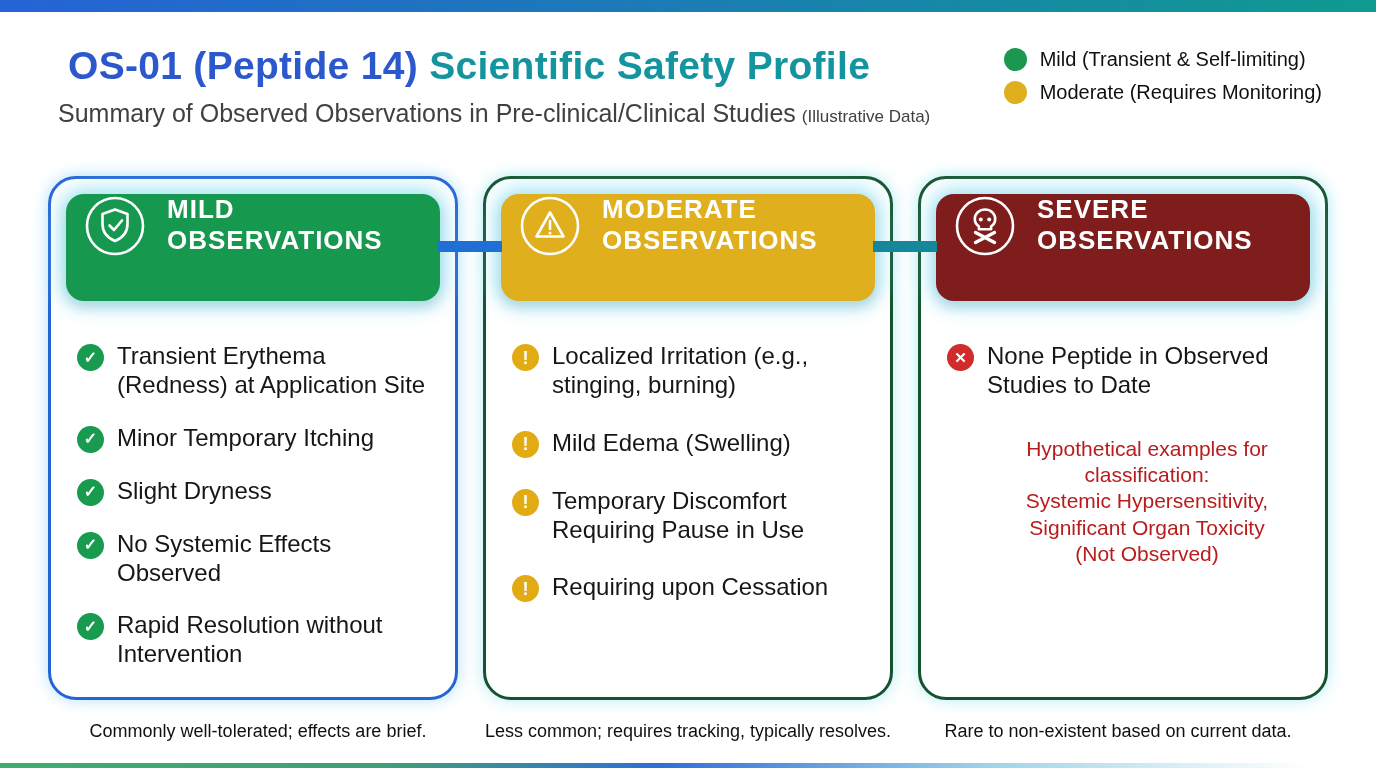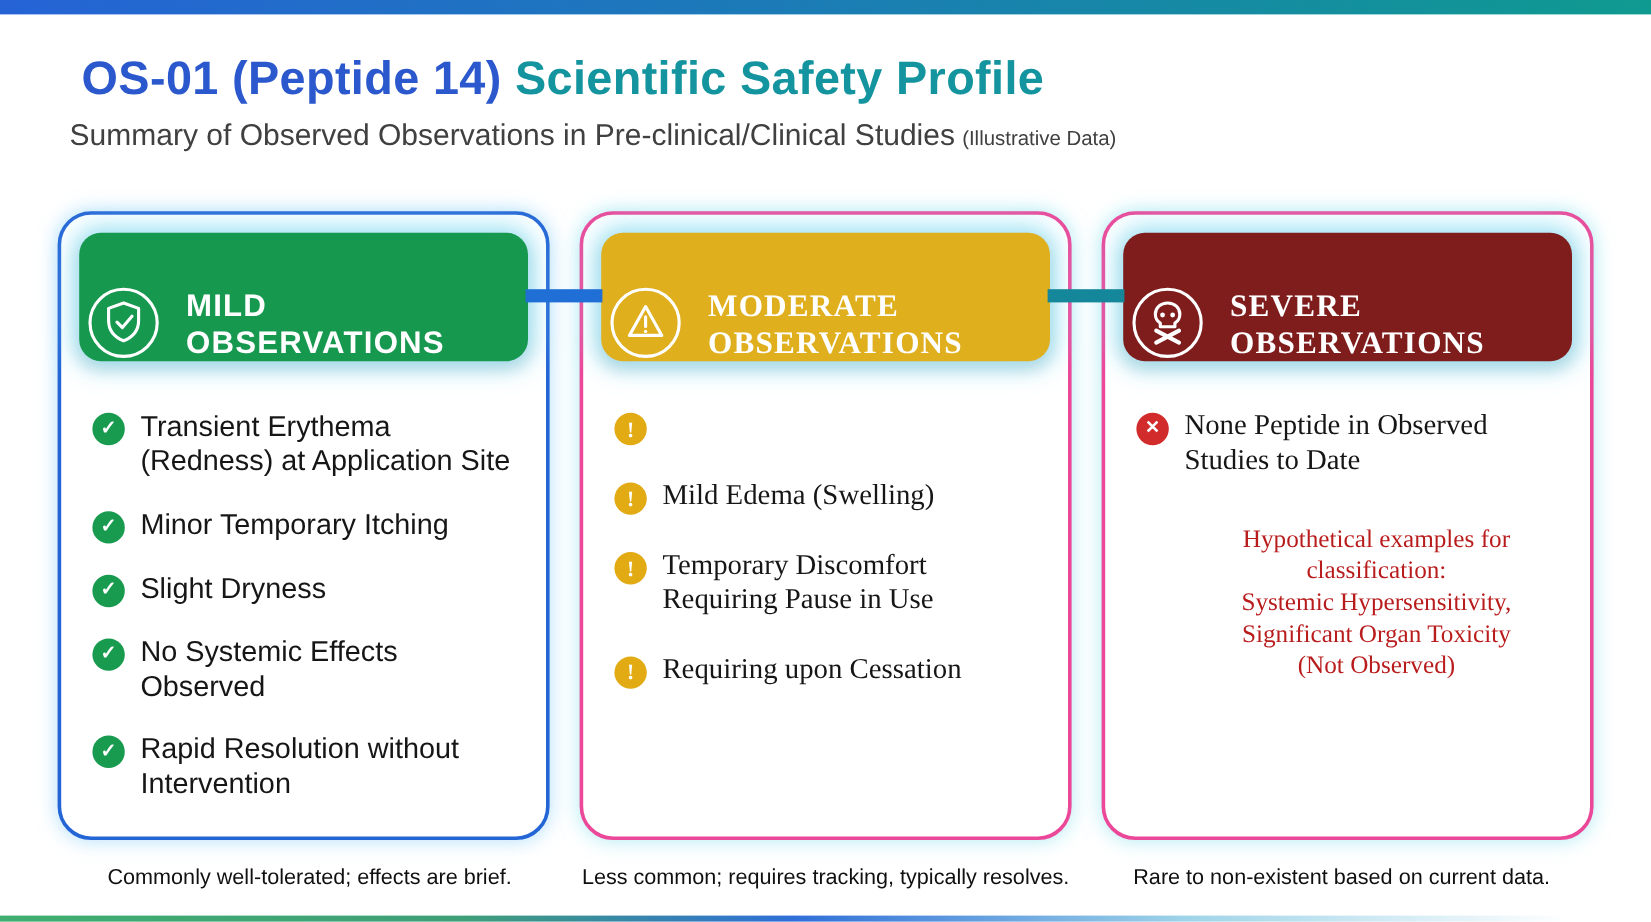--- a/index.html
+++ b/index.html
@@ -48,25 +48,25 @@
   
   .cards-row {
     position:absolute; left:48px; top:176px; width:1280px; height:524px;
     display:flex; gap:25px;
   }
   .card {
     flex:1 1 0; height:524px; background:#ffffff;
     border-radius:28px; position:relative;
   }
   .card-mild { border:3px solid #2465d6; box-shadow:0 0 16px rgba(120,200,245,.55); }
-  .card-moderate, .card-severe { border:3px solid #ec4899; box-shadow:0 0 16px rgba(120,220,235,.55);font-family:Liberation Serif, serif; }
+  .card-moderate, .card-severe { border:3px solid #14532d; box-shadow:0 0 16px rgba(120,220,235,.55); }
 
   .card-header {
     margin:15px; height:107px; border-radius:18px;
-    display:flex; align-items:flex-end; gap:20px; padding-left:5px;
+    display:flex; align-items:flex-start; gap:20px; padding-left:17px;
     box-shadow:0 0 20px 5px rgba(145,225,246,.85), 0 5px 12px rgba(0,0,0,.18);
   }
   .hdr-mild { background:#17984f; }
   .hdr-moderate { background:#dfaf1e; }
   .hdr-severe { background:#7f1d1d; }
   .card-header-title {
     color:#ffffff; font-size:26px; font-weight:bold;
     letter-spacing:1px; line-height:1.2; text-transform:uppercase;
   }
   .hdr-icon { width:64px; height:64px; flex:0 0 auto; }
@@ -111,20 +111,28 @@
 </head>
 <body>
 
 <div class="top-bar"></div>
 
 <h1 class="page-title"><span class="title-primary">OS-01 (Peptide 14)</span><span class="title-secondary"> Scientific Safety Profile</span></h1>
 
 <div class="page-subtitle"><span>Summary of Observed Observations in Pre-clinical/Clinical Studies</span><span class="subtitle-note">(Illustrative Data)</span></div>
 
 <div class="legend">
+  <div class="legend-row">
+    <span class="legend-dot dot-mild"></span>
+    <span class="legend-label">Mild (Transient &amp; Self-limiting)</span>
+  </div>
+  <div class="legend-row">
+    <span class="legend-dot dot-moderate"></span>
+    <span class="legend-label">Moderate (Requires Monitoring)</span>
+  </div>
 </div>
 
 <div class="cards-row">
 
   <section class="card card-mild">
     <div class="card-header hdr-mild">
       <span class="hdr-icon">
         <svg viewBox="0 0 64 64" fill="none" stroke="#ffffff" stroke-width="2.6" stroke-linecap="round" stroke-linejoin="round">
           <circle cx="32" cy="32" r="28"></circle>
           <path d="M32 15.5l12.5 4.5V30c0 8.7-5.2 14-12.5 17C24.7 44 19.5 38.7 19.5 30v-10z"></path>
@@ -171,20 +179,21 @@
         </svg>
       </span>
       <div class="card-header-title">
         <div>MODERATE</div>
         <div>OBSERVATIONS</div>
       </div>
     </div>
     <ul class="item-list" style="gap:28px;">
       <li class="item">
         <span class="bullet bullet-warn">!</span>
+        <span class="item-text">Localized Irritation (e.g., stinging, burning)</span>
       </li>
       <li class="item">
         <span class="bullet bullet-warn">!</span>
         <span class="item-text">Mild Edema (Swelling)</span>
       </li>
       <li class="item">
         <span class="bullet bullet-warn">!</span>
         <span class="item-text">Temporary Discomfort Requiring Pause in Use</span>
       </li>
       <li class="item">

